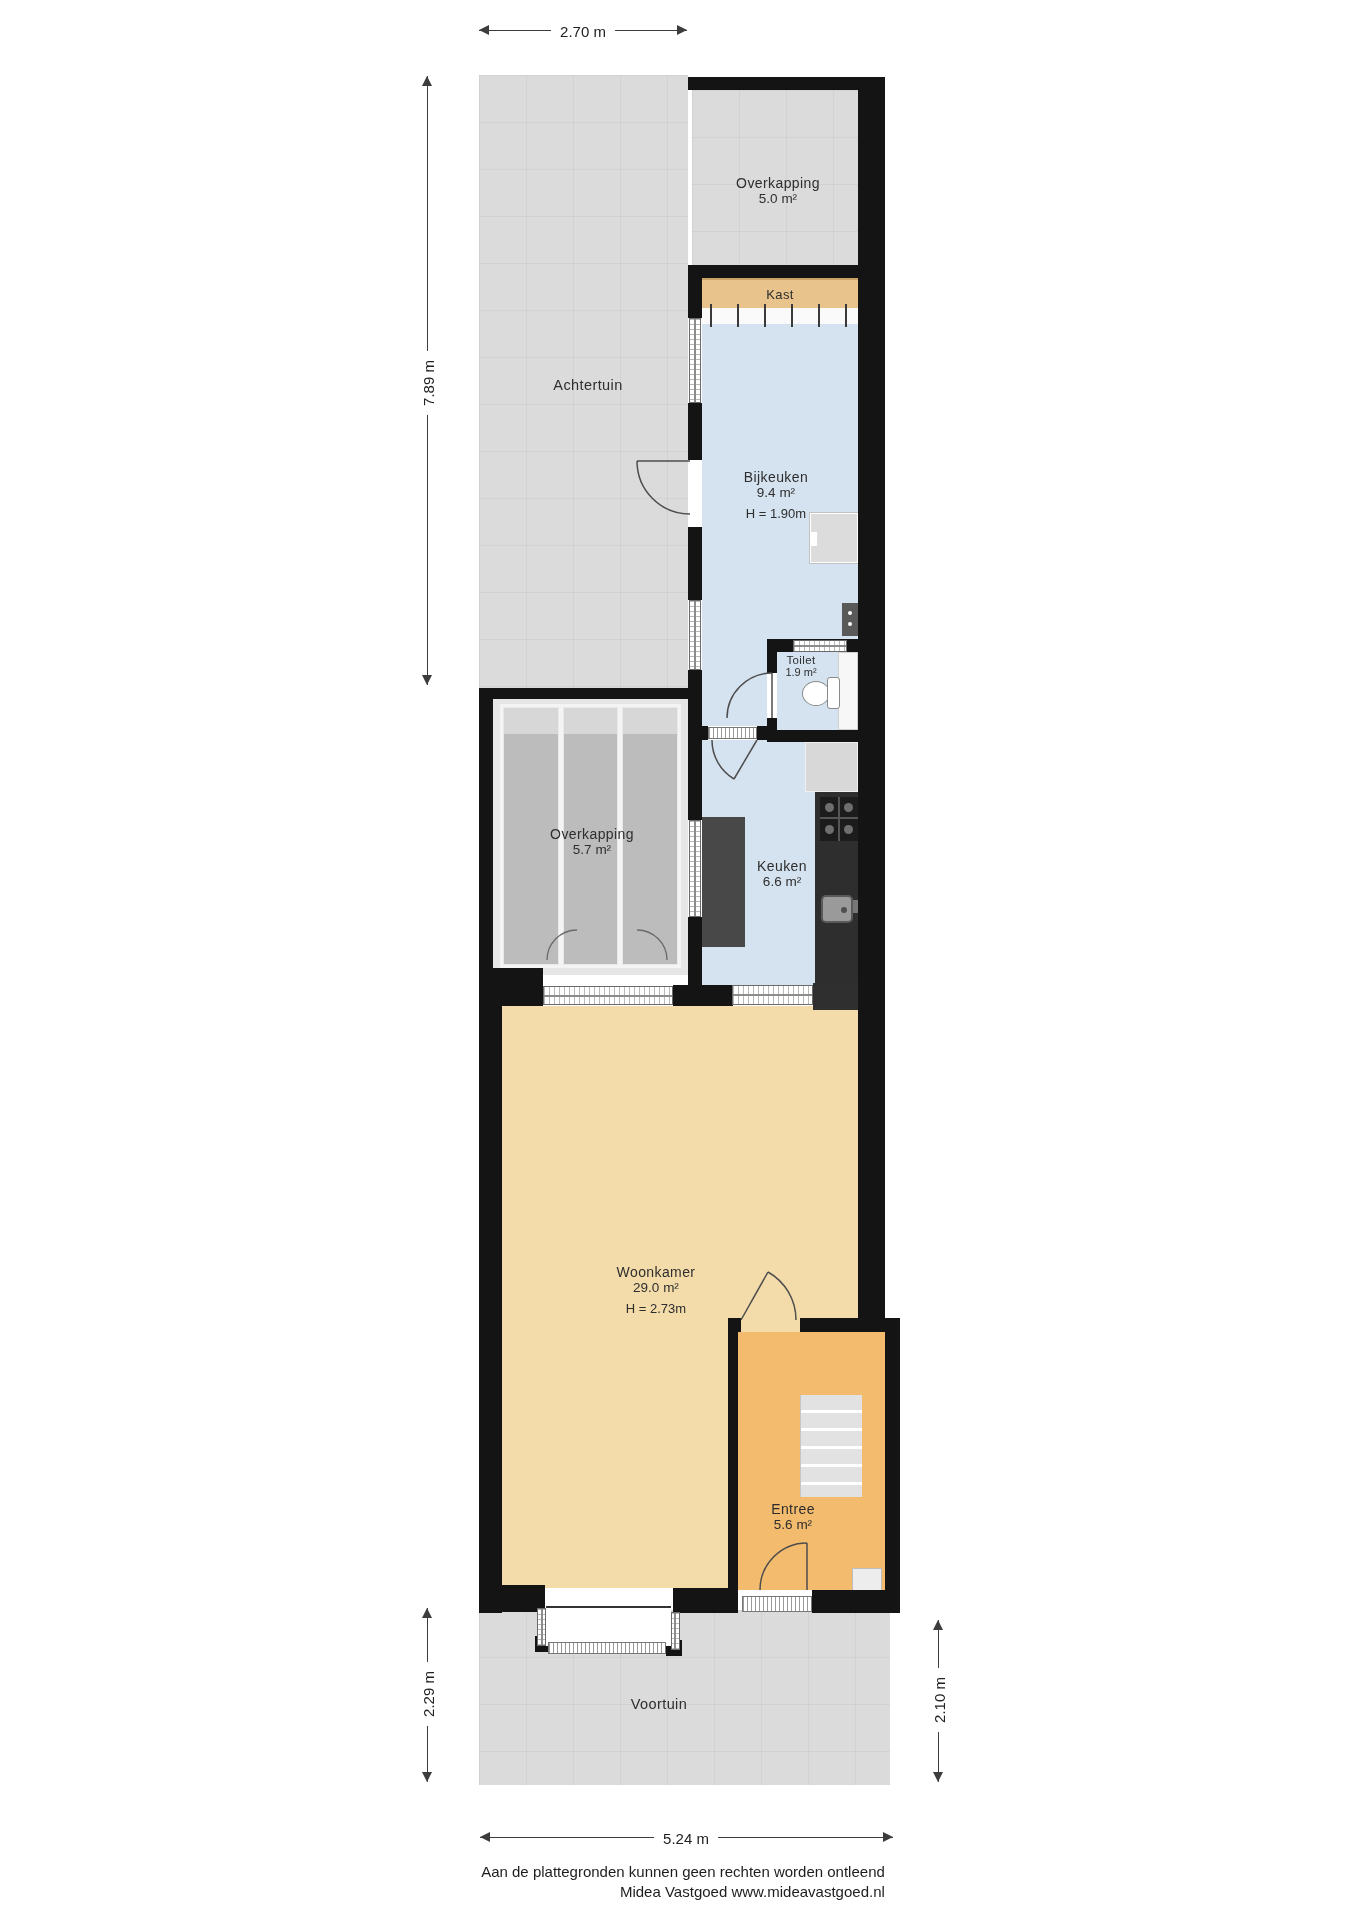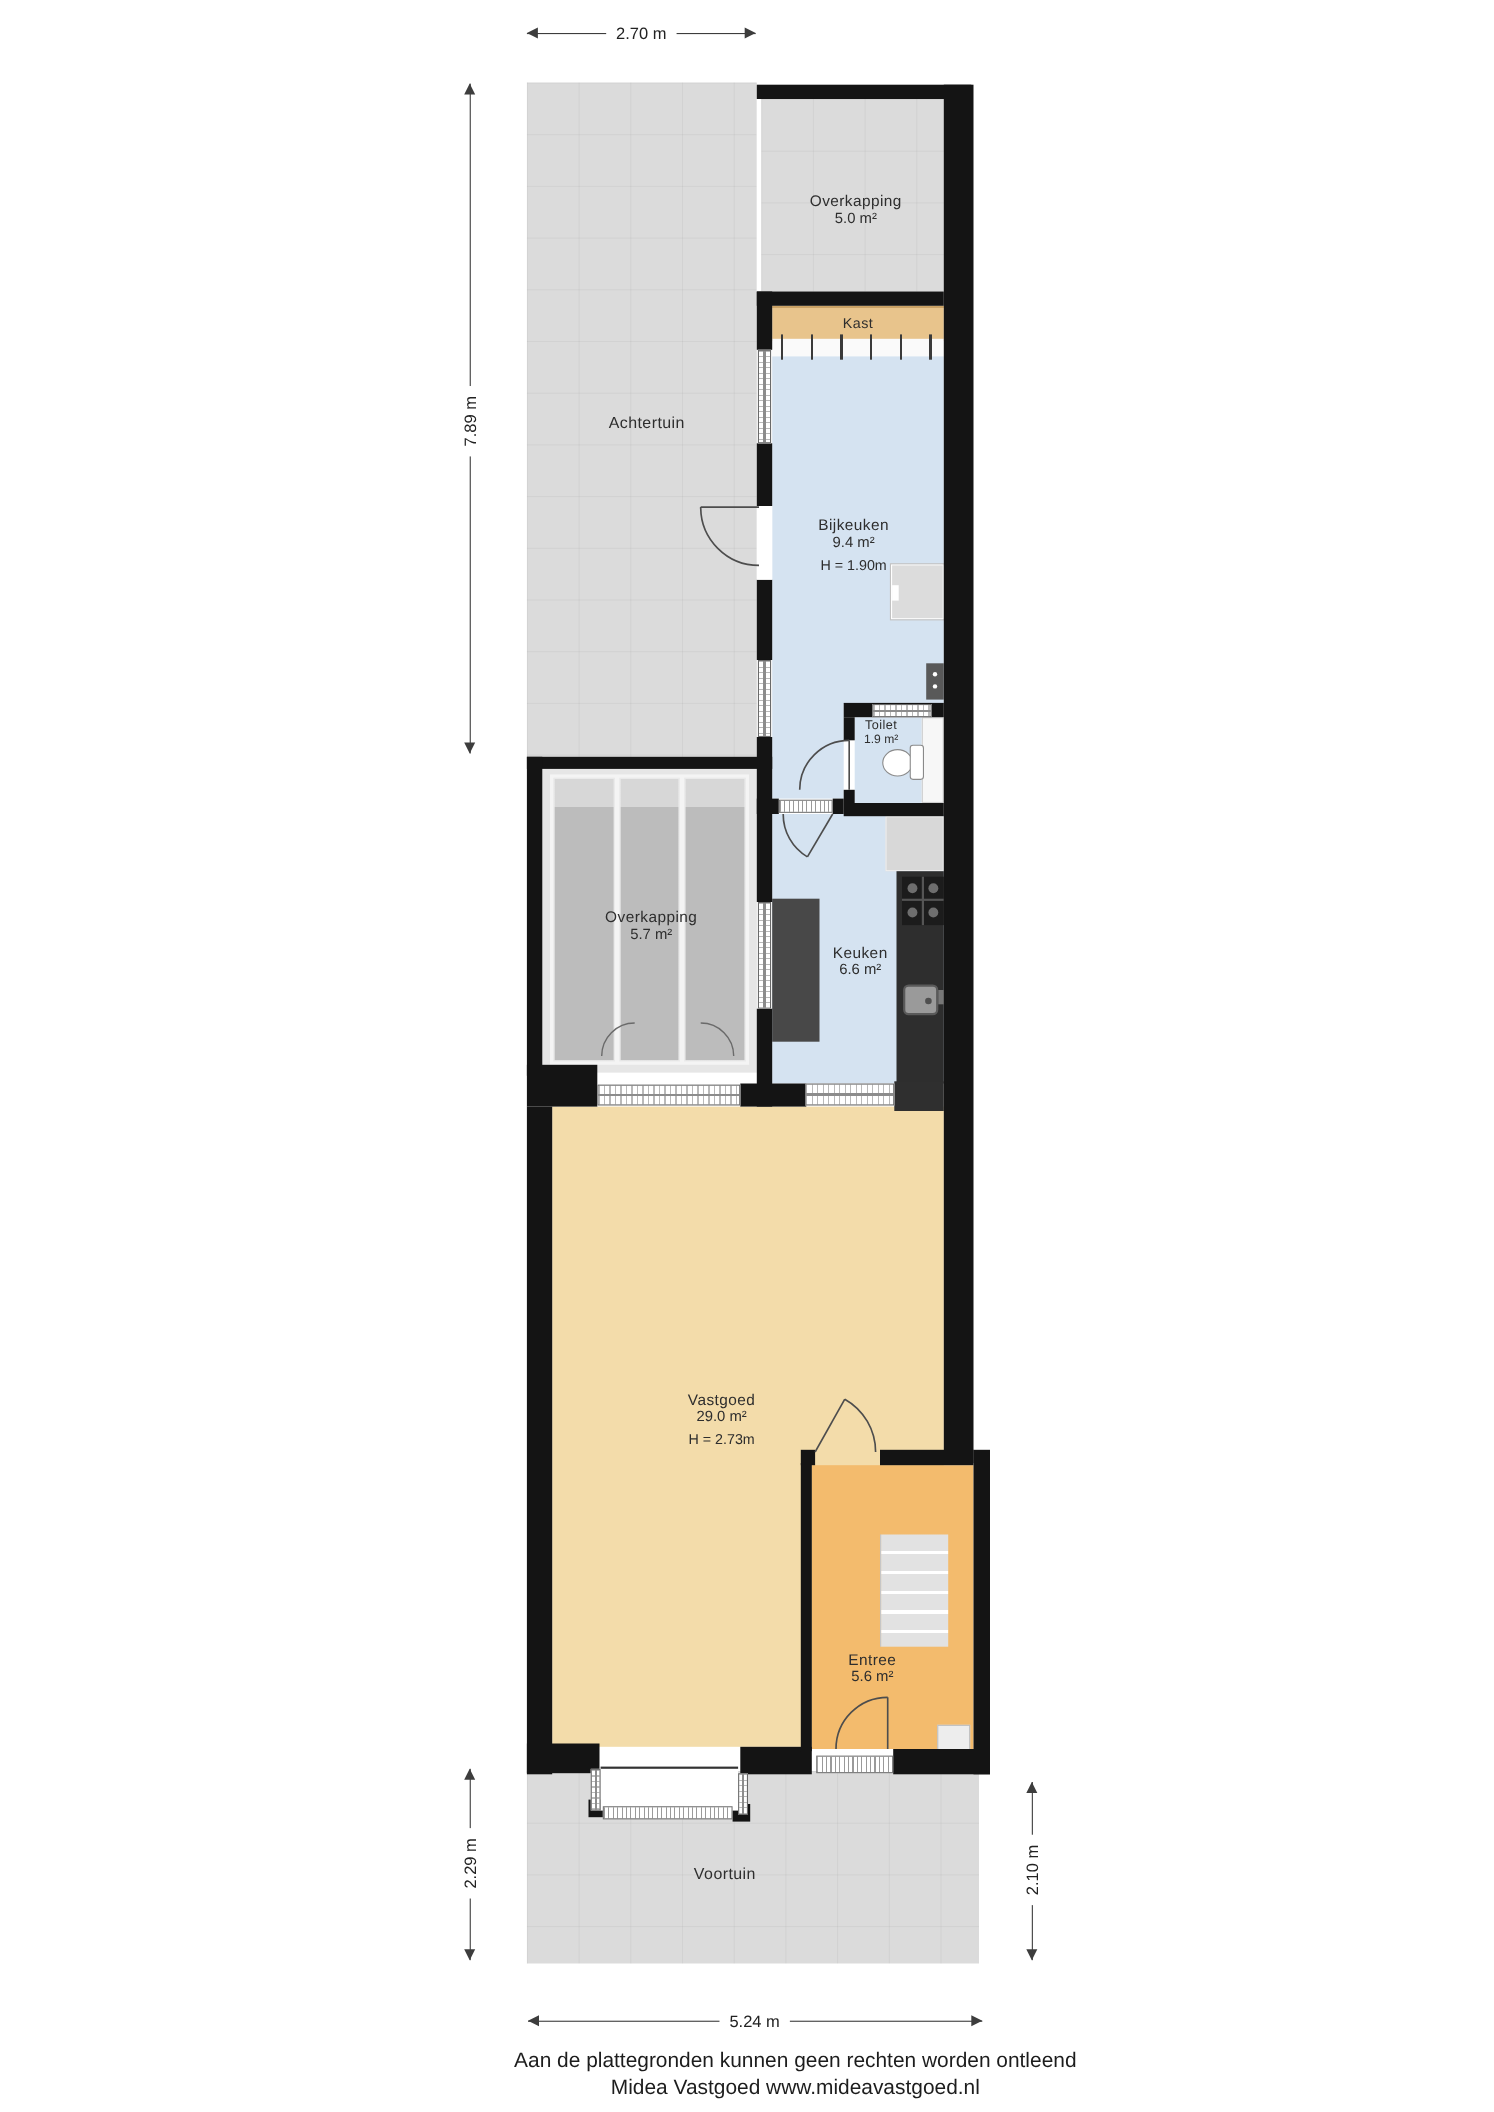--- a/index.html
+++ b/index.html
@@ -47,21 +47,21 @@
   
   .dim-line{background:#3d3d3d;z-index:6;}
   .dim-lbl{z-index:7;background:#fff;padding:0 9px;font-size:15px;color:#222;transform:translate(-50%,-50%);white-space:nowrap;}
   .dim-lbl-v{z-index:7;background:#fff;padding:0 9px;font-size:15px;color:#222;transform:translate(-50%,-50%) rotate(-90deg);white-space:nowrap;}
   .ah{width:0;height:0;border:5px solid transparent;z-index:6;}
   .ah-l{border-right:10px solid #3d3d3d;border-left:0;}
   .ah-r{border-left:10px solid #3d3d3d;border-right:0;}
   .ah-u{border-bottom:10px solid #3d3d3d;border-top:0;}
   .ah-d{border-top:10px solid #3d3d3d;border-bottom:0;}
   svg.arcs{position:absolute;left:0;top:0;z-index:5;}
-  .footer{z-index:6;transform:translateX(-50%);text-align:center;font-size:19px;line-height:1.3;color:#1d1d1d;margin-left:40px;}
+  .footer{z-index:6;transform:translateX(-50%);text-align:right;font-size:15px;line-height:1.3;color:#1d1d1d;}
 </style>
 </head>
 <body>
 
 <div id="canvas">
 
   <div class="abs garden" style="left:479px;top:75px;width:209px;height:615px;"></div>
   <div class="abs garden" style="left:688px;top:90px;width:170px;height:175px;border-left:4px solid #fff;"></div>
   <div class="abs garden" style="left:479px;top:1610px;width:411px;height:175px;"></div>
 
@@ -201,21 +201,21 @@
   </div>
   <div class="abs lbl" style="left:592px;top:841px;">
     <div class="nm">Overkapping</div>
     <div class="ar">5.7 m²</div>
   </div>
   <div class="abs lbl" style="left:782px;top:873px;">
     <div class="nm">Keuken</div>
     <div class="ar">6.6 m²</div>
   </div>
   <div class="abs lbl" style="left:656px;top:1290px;">
-    <div class="nm">Vastgoed</div>
+    <div class="nm">Woonkamer</div>
     <div class="ar">29.0 m²</div>
     <div class="ht">H = 2.73m</div>
   </div>
   <div class="abs lbl" style="left:793px;top:1516px;">
     <div class="nm">Entree</div>
     <div class="ar">5.6 m²</div>
   </div>
   <div class="abs lbl outdoor-lbl" style="left:588px;top:385px;">Achtertuin</div>
   <div class="abs lbl outdoor-lbl" style="left:659px;top:1704px;">Voortuin</div>
 

